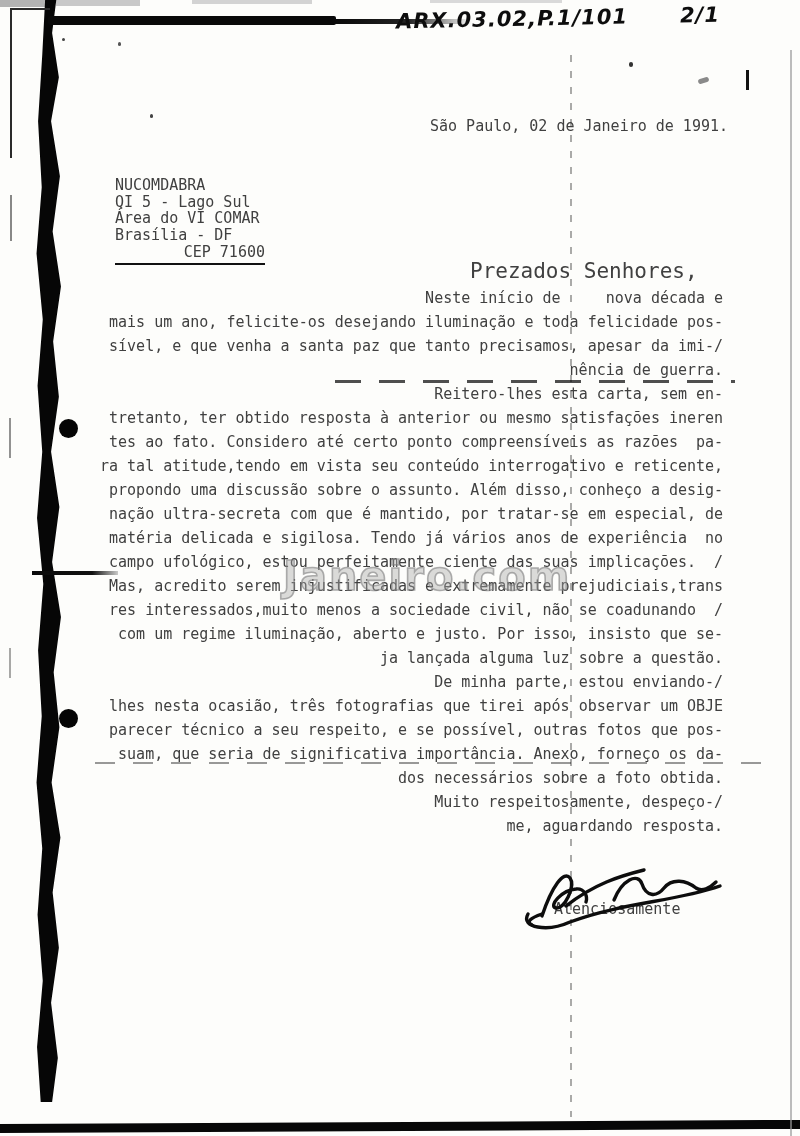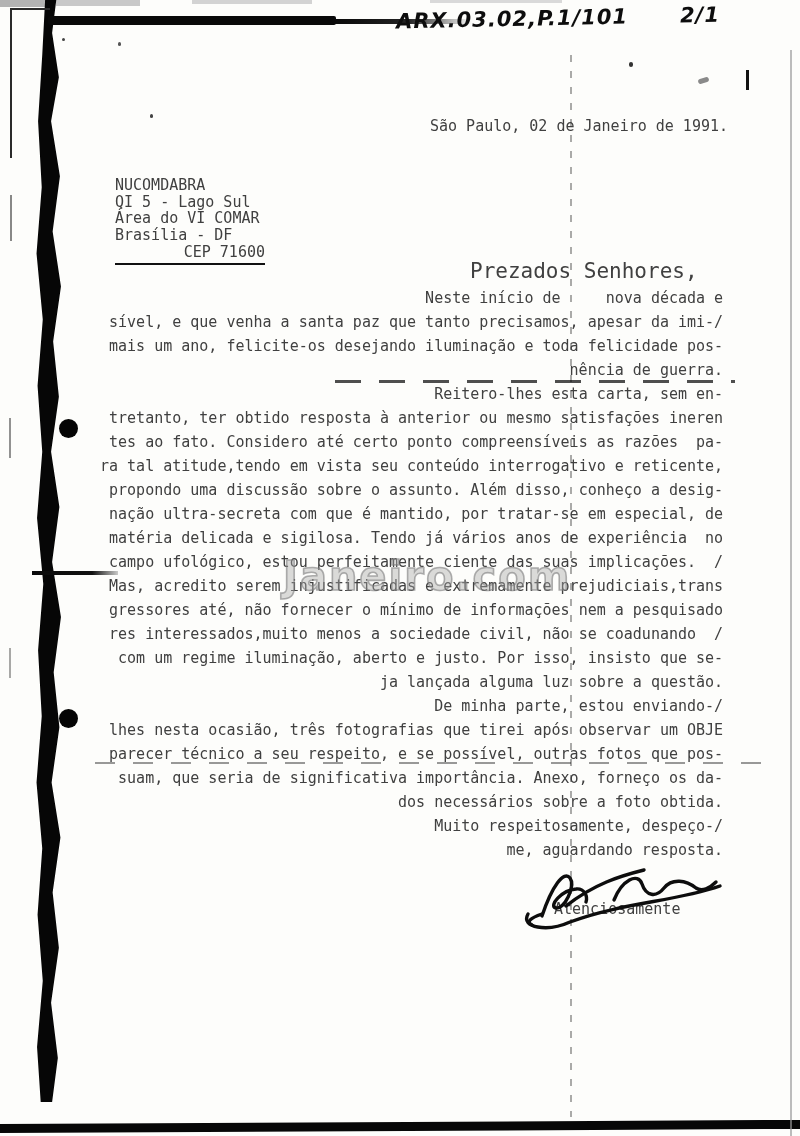--- a/index.html
+++ b/index.html
@@ -110,33 +110,32 @@
 
   <div class="abs typed date">São Paulo, 02 de Janeiro de 1991.</div>
 
   <div class="abs typed address"><div class="addr-line">NUCOMDABRA</div><div class="addr-line">QI 5 - Lago Sul</div><div class="addr-line">Área do VI COMAR</div><div class="addr-line">Brasília - DF</div></div>
   <div class="abs typed cep">CEP 71600</div>
 
   <div class="abs typed salutation">Prezados Senhores,</div>
 
   <div class="abs typed body">
       <div class="tline">                                    Neste início de     nova década e</div>
+      <div class="tline">mais um ano, felicite-os desejando iluminação e toda felicidade pos-</div>
       <div class="tline">sível, e que venha a santa paz que tanto precisamos, apesar da imi-/</div>
-      <div class="tline">mais um ano, felicite-os desejando iluminação e toda felicidade pos-</div>
       <div class="tline">nência de guerra.</div>
       <div class="tline">                                    Reitero-lhes esta carta, sem en-</div>
       <div class="tline">tretanto, ter obtido resposta à anterior ou mesmo satisfações ineren</div>
       <div class="tline">tes ao fato. Considero até certo ponto compreensíveis as razões  pa-</div>
       <div class="tline">ra tal atitude,tendo em vista seu conteúdo interrogativo e reticente,</div>
       <div class="tline">propondo uma discussão sobre o assunto. Além disso, conheço a desig-</div>
       <div class="tline">nação ultra-secreta com que é mantido, por tratar-se em especial, de</div>
       <div class="tline">matéria delicada e sigilosa. Tendo já vários anos de experiência  no</div>
       <div class="tline">campo ufológico, estou perfeitamente ciente das suas implicações.  /</div>
       <div class="tline">Mas, acredito serem injustificadas e extremamente prejudiciais,trans</div>
-      <div class="tline">gressores até, não fornecer o mínimo de informações nem a pesquisado</div>
       <div class="tline">res interessados,muito menos a sociedade civil, não se coadunando  /</div>
       <div class="tline">com um regime iluminação, aberto e justo. Por isso, insisto que se-</div>
       <div class="tline">ja lançada alguma luz sobre a questão.</div>
       <div class="tline">                                    De minha parte, estou enviando-/</div>
       <div class="tline">lhes nesta ocasião, três fotografias que tirei após observar um OBJE</div>
       <div class="tline">parecer técnico a seu respeito, e se possível, outras fotos que pos-</div>
       <div class="tline">suam, que seria de significativa importância. Anexo, forneço os da-</div>
       <div class="tline">dos necessários sobre a foto obtida.</div>
       <div class="tline">                                    Muito respeitosamente, despeço-/</div>
       <div class="tline">me, aguardando resposta.</div>

